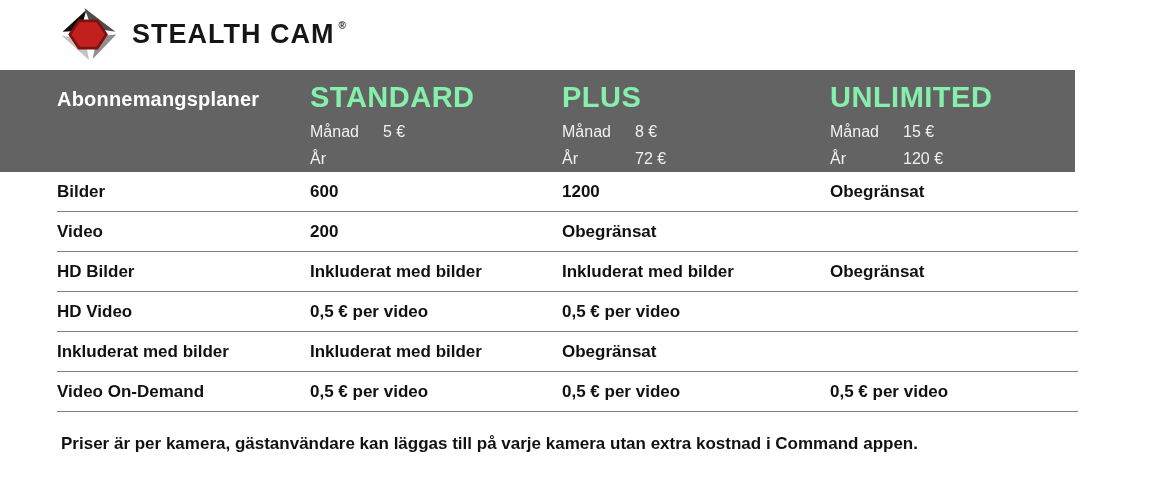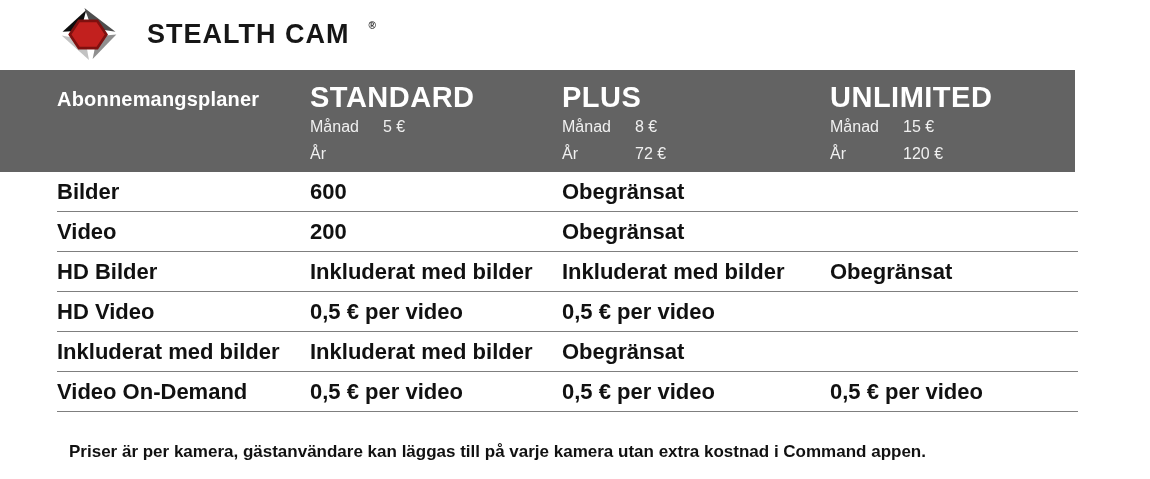--- a/index.html
+++ b/index.html
@@ -13,21 +13,21 @@
   }
 
   
   .brand {
     position: absolute;
     left: 58px;
     top: 3px;
     height: 62px;
     display: flex;
     align-items: center;
-    gap: 27px;
+    gap: 12px;
   }
   .brand-name {
     font-size: 27px;
     font-weight: 800;
     letter-spacing: 1px;
     color: #161616;
     white-space: nowrap;
   }
   .reg {
     font-size: 10px;
@@ -60,21 +60,22 @@
     font-weight: 700;
     color: #ffffff;
     margin-top: 7px;
     letter-spacing: 0.2px;
   }
   .plan-name {
     font-size: 29px;
     line-height: 32px;
     font-weight: 800;
     letter-spacing: 0.5px;
-    color: #ffffff;
+    color: #86efac;
+    margin-bottom: 5px;
     white-space: nowrap;
   }
   .price-row {
     display: grid;
     grid-template-columns: 73px auto;
     font-size: 16px;
     line-height: 27px;
     font-weight: 400;
     color: #f0f0f0;
     white-space: nowrap;
@@ -87,32 +88,32 @@
     top: 172px;
     width: 1021px;
   }
   .f-row {
     height: 40px;
     align-items: center;
     border-bottom: 1px solid #7f7f7f;
     box-sizing: border-box;
   }
   .f-cell {
-    font-size: 22px;
+    font-size: 17px;
     font-weight: 700;
     color: #111111;
     white-space: nowrap;
   }
 
   
   .footnote {
     position: absolute;
     left: 57px;
     top: 430px;
-    margin: 12px;
+    margin: 4px;
     font-size: 17px;
     font-weight: 700;
     color: #111111;
     white-space: nowrap;
   }
 </style>
 </head>
 <body>
 
 <div class="page">
@@ -170,20 +171,21 @@
         </div>
       </div>
     </div>
   </div>
 
   <div class="feature-table">
 
     <div class="grid4 f-row">
       <div class="f-cell">Bilder</div>
       <div class="f-cell">600</div>
+      <div class="f-cell">1200</div>
       <div class="f-cell">Obegränsat</div>
     </div>
 
     <div class="grid4 f-row">
       <div class="f-cell">Video</div>
       <div class="f-cell">200</div>
       <div class="f-cell">Obegränsat</div>
     </div>
 
     <div class="grid4 f-row">

